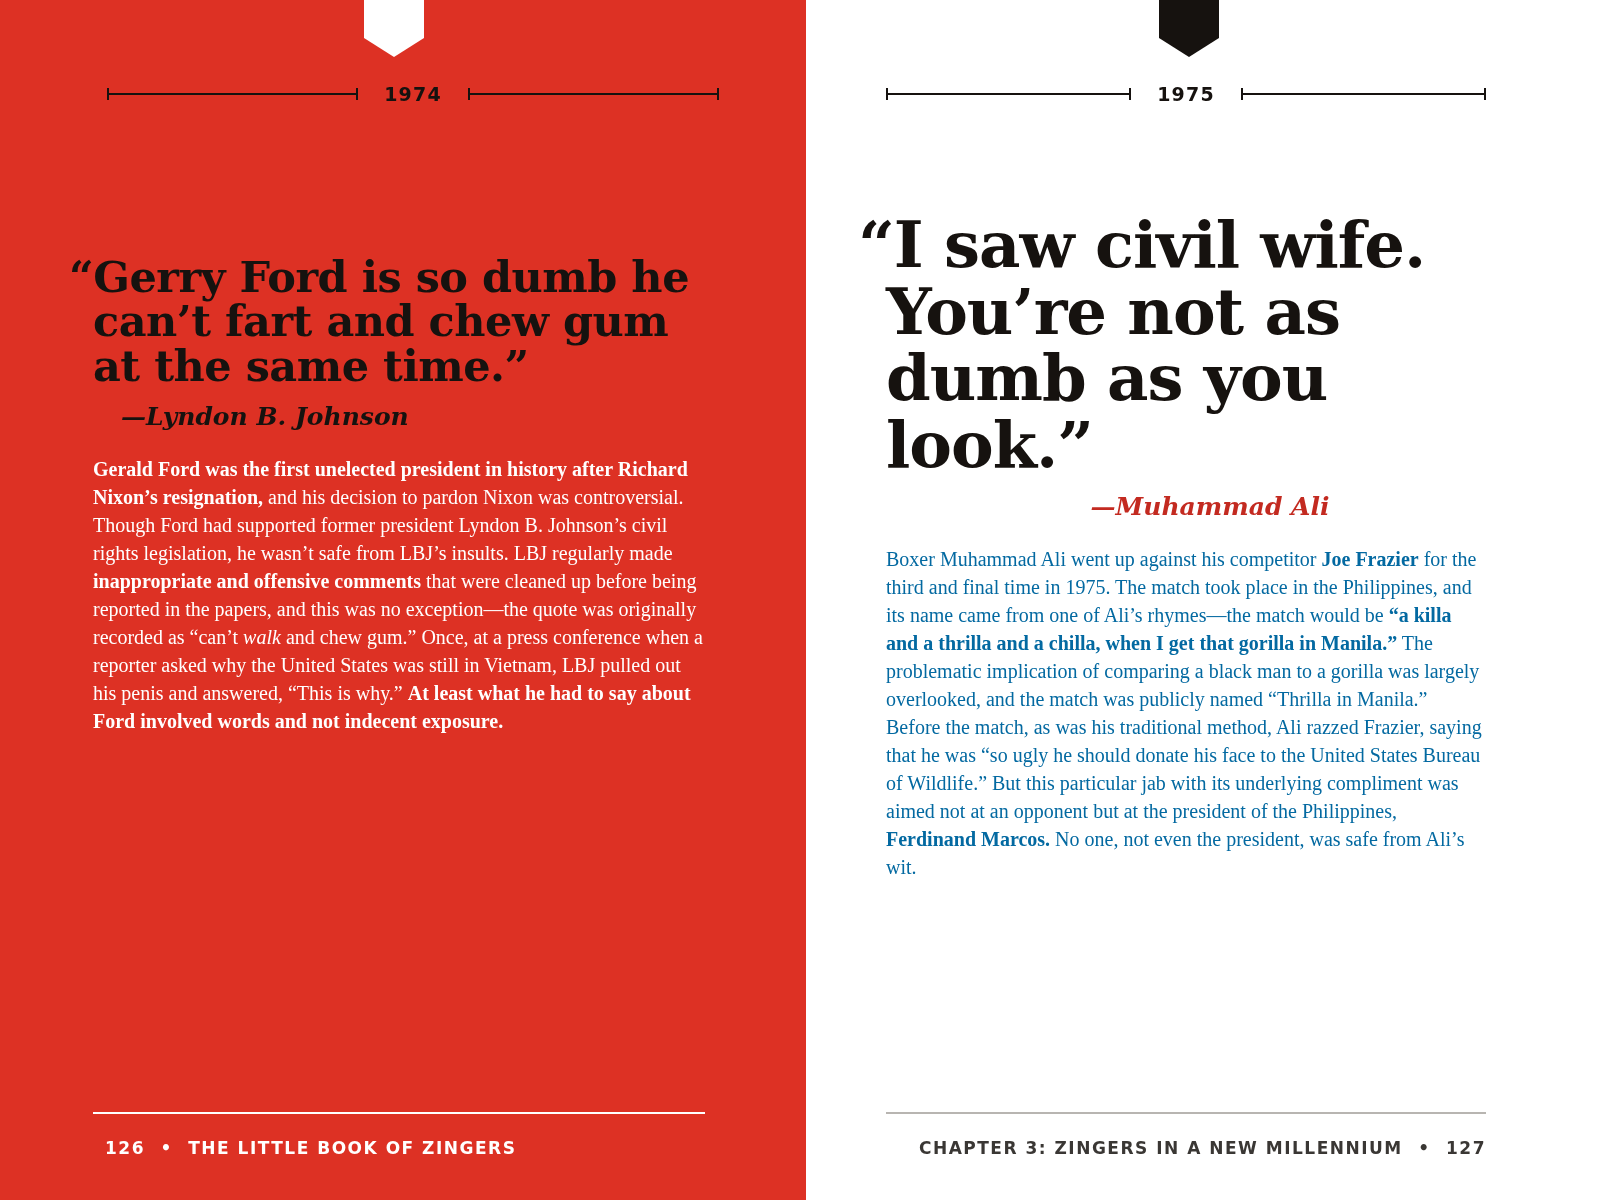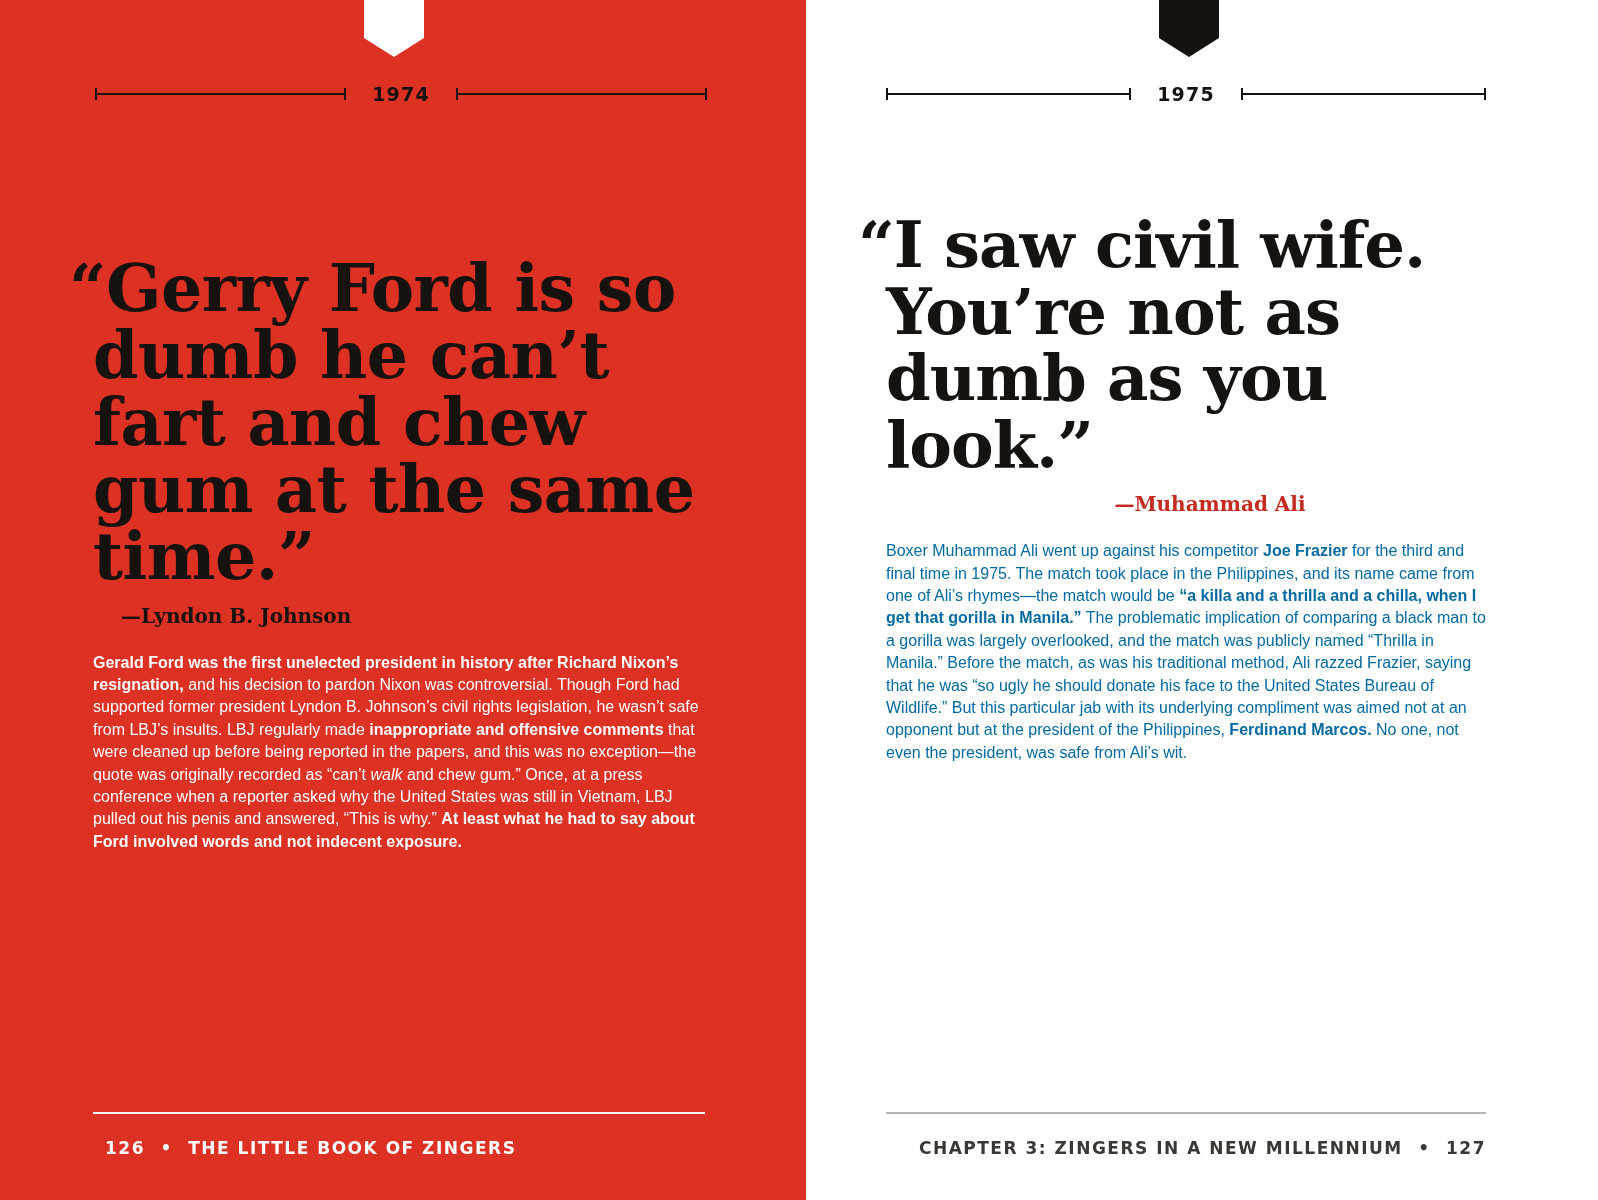--- a/index.html
+++ b/index.html
@@ -64,21 +64,21 @@
   .ribbon-right .notch { border-top: 19px solid #16120f; }
 
   
   .year-row {
     position: absolute;
     top: 82px;
     display: flex;
     align-items: center;
     height: 24px;
   }
-  .year-row-left { left: 95px; width: 612px; justify-content: space-between; }
+  .year-row-left { left: 107px; width: 612px; justify-content: space-between; }
   .year-row-right { left: 80px; width: 600px; justify-content: center; }
   .rule {
     flex: 1;
     height: 2px;
     position: relative;
   }
   .rule::before, .rule::after {
     content: "";
     position: absolute;
     top: -5px;
@@ -116,43 +116,44 @@
     top: 212px;
     width: 600px;
   }
   .quote {
     font-family: "DejaVu Serif", "Liberation Serif", serif;
     font-weight: bold;
     color: #16120f;
     margin: 0;
   }
   .quote-left {
-    font-size: 65px;
+    font-size: 43px;
     line-height: 1.03;
     letter-spacing: -0.5px;
     text-indent: -24px;
   }
   .quote-right {
     font-size: 64px;
     line-height: 1.04;
     letter-spacing: -1px;
     text-indent: -28px;
   }
   .attrib {
     font-family: "DejaVu Serif", "Liberation Serif", serif;
-    font-weight: bold;
-    font-size: 20px;
+    font-style: italic;
+    font-weight: bold;
+    font-size: 25px;
     margin-top: 14px;
   }
   .attrib-left { color: #16120f; padding-left: 28px; }
   .attrib-right { color: #c32a20; padding-left: 48px; text-align: center; }
 
   .body-text {
-    font-family: Liberation Sans, sans-serif;
-    font-size: 16px;
+    font-family: Liberation Serif, serif;
+    font-size: 20px;
     line-height: 1.40;
     margin-top: 24px;
   }
   .body-left { color: #ffffff; }
   .body-right { color: #0369a1; }
   .body-text b { font-weight: bold; }
   .body-text i { font-style: italic; }
 
   
   .footer {

